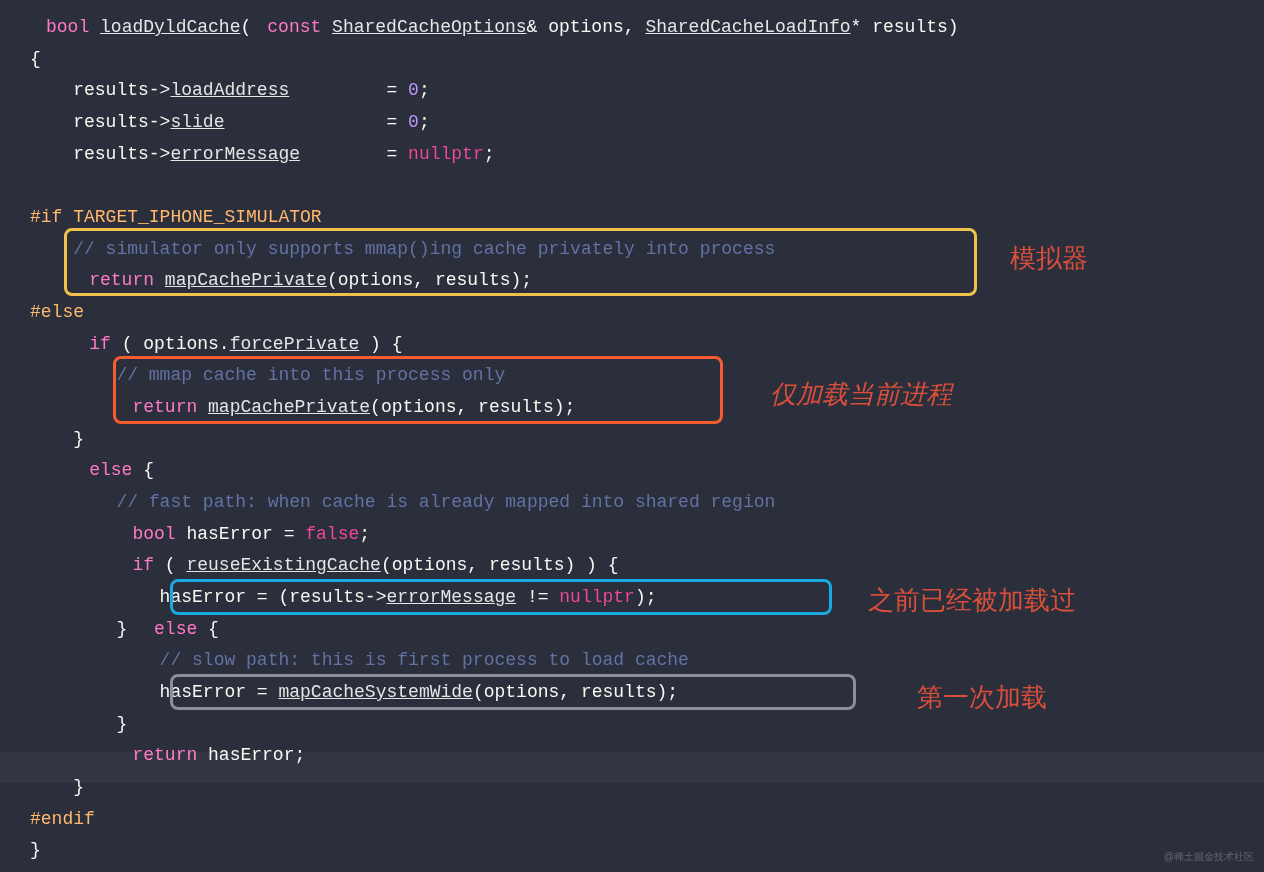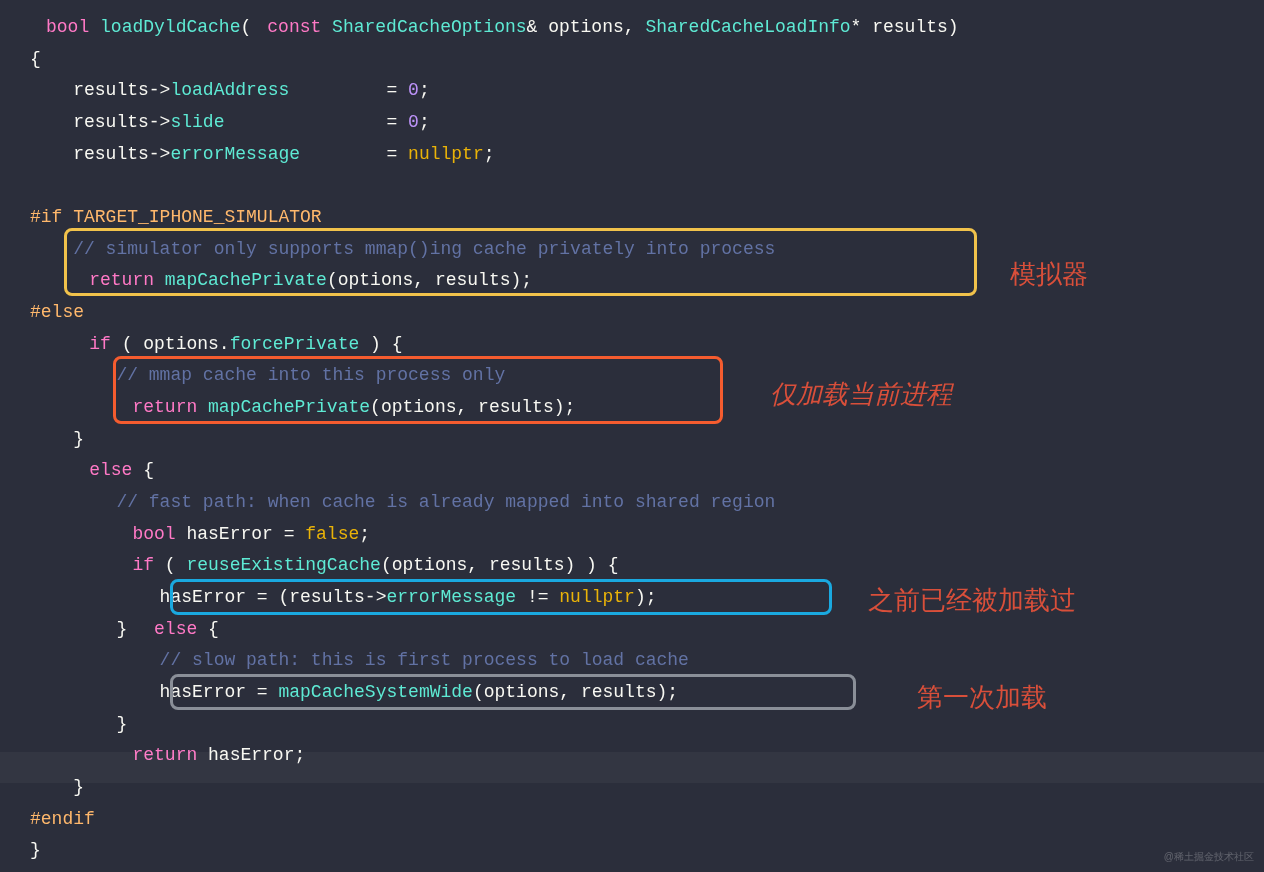--- a/index.html
+++ b/index.html
@@ -15,26 +15,26 @@
     overflow: hidden;
     position: relative;
   }
   pre {
     margin: 0;
     padding: 12px 0 12px 30px;
     white-space: pre;
     font-family: inherit;
   }
   .kw   { color: #ff79c6; margin-left: 16px; }     
-  .id   { color: #5eead4; }     
+  .id   { color: #e5e5e5; text-decoration: underline; }     
   .txt  { color: #f8f8f2; margin-top: 48px; }     
   .num  { color: #bd93f9; }
   .cmt  { color: #6272a4; }     
   .pre  { color: #ffb86c; margin-top: 44px; }     
-  .null { color: #eab308; }
+  .null { color: #ec4899; }
 
   .box {
     position: absolute;
     border-radius: 8px;
     box-sizing: border-box;
     pointer-events: none;
   }
   .box-yellow { border: 3px solid #f1c24b; }
   .box-orange { border: 3px solid #f55c2f; }
   .box-blue   { border: 3px solid #1aa9e0; }
@@ -98,18 +98,18 @@
     }
 <span class="pre">#endif</span>
 }
 </pre>
 
 <div class="box box-yellow" style="left:64px; top:228px; width:913px; height:68px;"></div>
 <div class="box box-orange" style="left:113px; top:356px; width:610px; height:68px;"></div>
 <div class="box box-blue" style="left:170px; top:579px; width:662px; height:36px;"></div>
 <div class="box box-gray" style="left:170px; top:674px; width:686px; height:36px;"></div>
 
-<div class="ann" style="left:1010px; top:252px;">模拟器</div>
+<div class="ann" style="left:1010px; top:236px;">模拟器</div>
 <div class="ann" style="left:770px; top:372px;font-style:italic;">仅加载当前进程</div>
 <div class="ann" style="left:868px; top:578px;">之前已经被加载过</div>
 <div class="ann" style="left:917px; top:675px;">第一次加载</div>
 
 <div class="watermark">@稀土掘金技术社区</div>
 
 </body></html>

